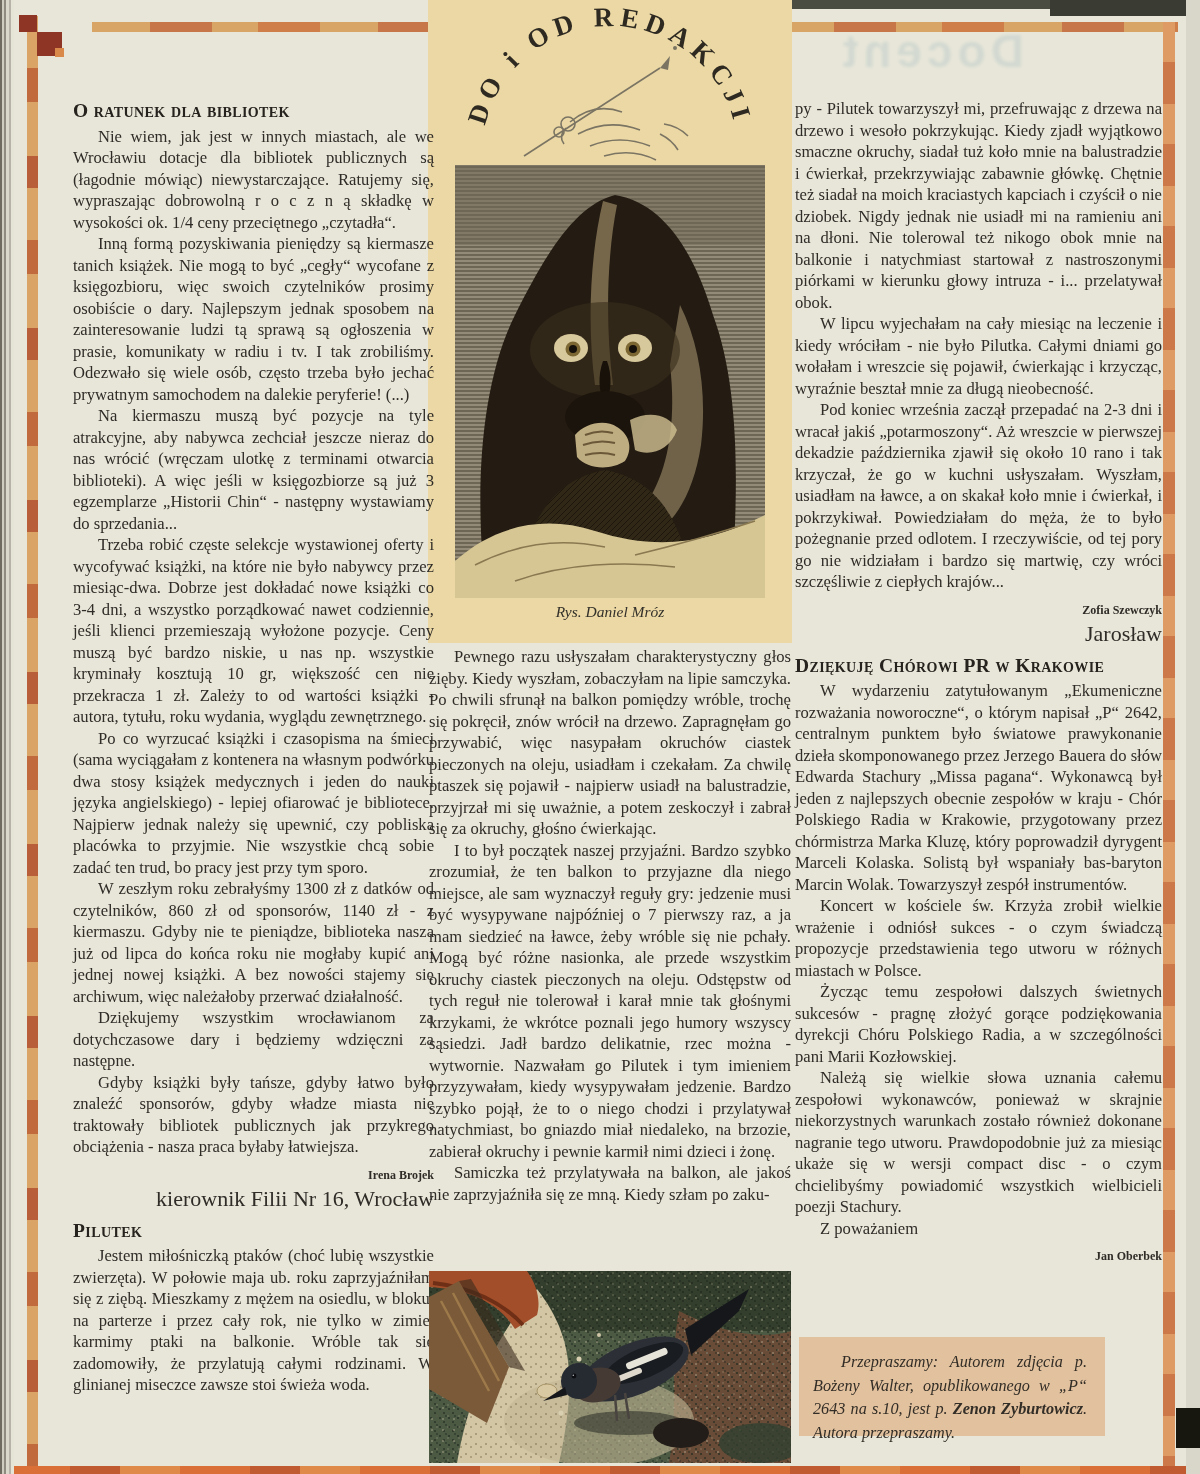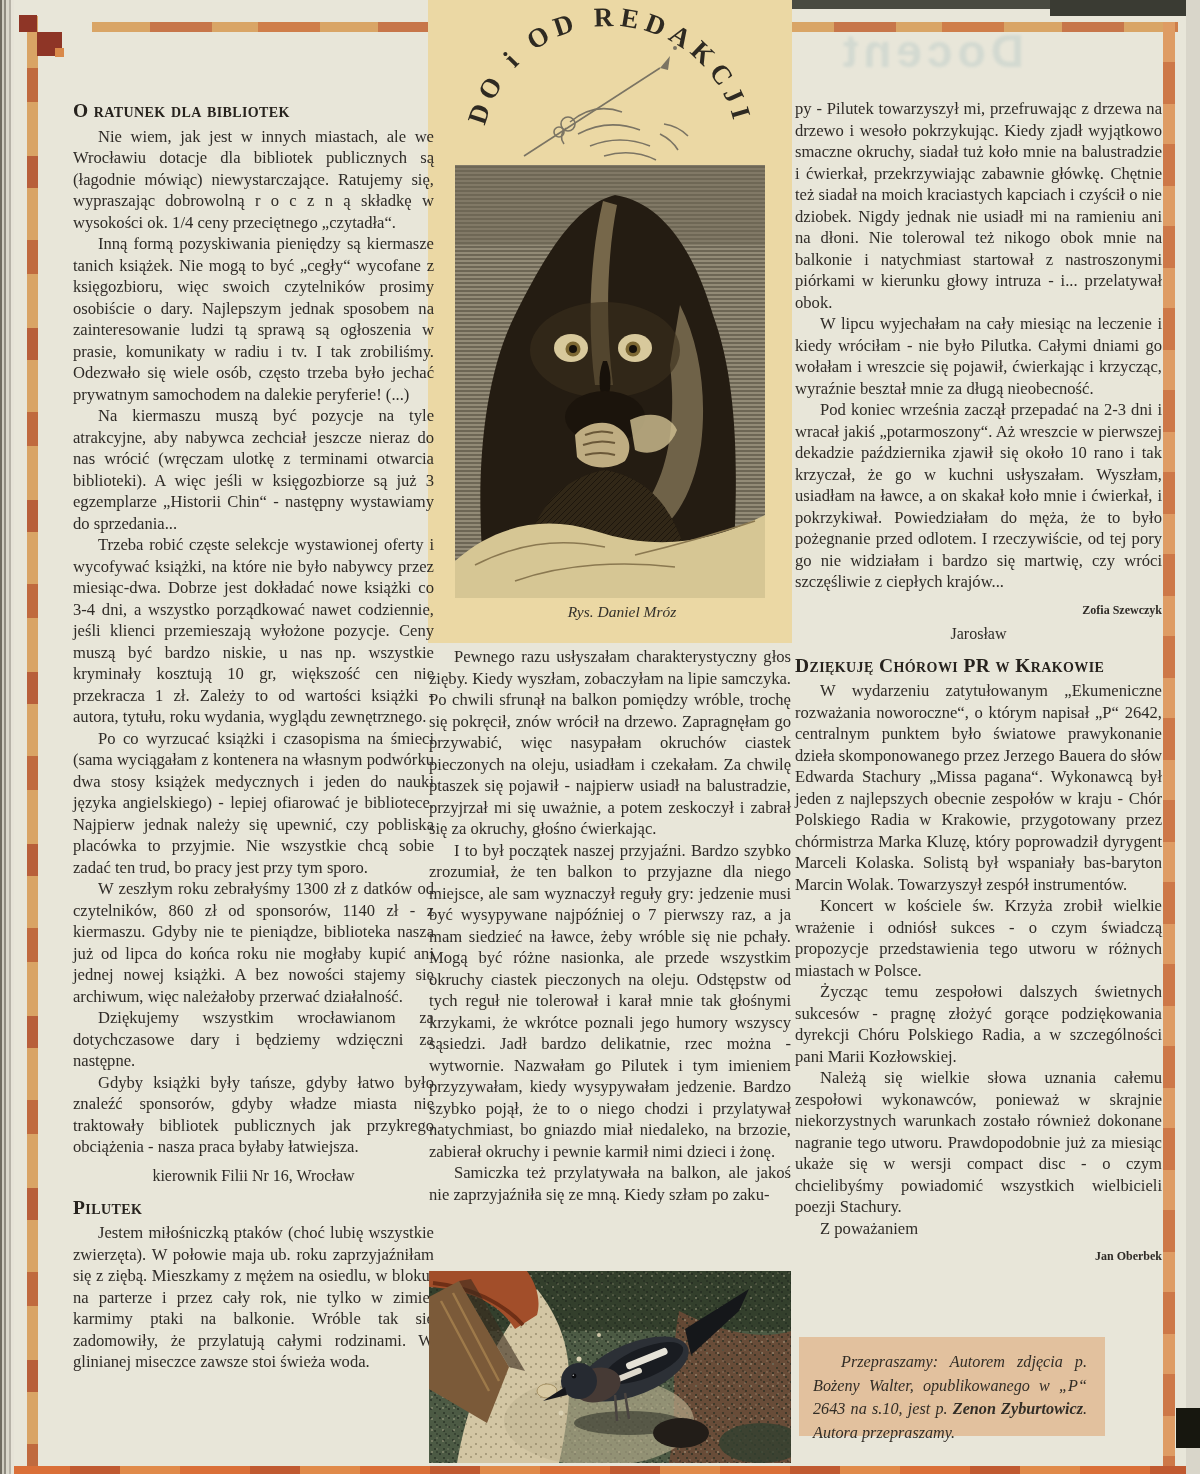--- a/index.html
+++ b/index.html
@@ -25,34 +25,34 @@
   .sq-b{position:absolute;left:37px;top:32px;width:25px;height:24px;background:#8e3526;z-index:2;}
   .sq-c{position:absolute;left:55px;top:48px;width:9px;height:9px;background:#d9894a;z-index:2;}
   
   .ghost{position:absolute;left:838px;top:24px;z-index:0;font-family:"Liberation Sans",sans-serif;
     font-weight:bold;font-size:46px;letter-spacing:5px;color:#5d93a4;opacity:.15;
     transform:scaleX(-1);filter:blur(1.5px);}
   
   .panel{position:absolute;left:428px;top:0;width:364px;height:643px;background:#ebd8a4;z-index:2;}
   .arc-svg{position:absolute;top:4px;left:0;width:364px;height:168px;}
   .etching{position:absolute;left:27px;top:165px;width:310px;height:433px;}
-  .etch-caption{position:absolute;top:603px;left:12px;width:100%;text-align:center;
+  .etch-caption{position:absolute;top:603px;left:0;width:100%;text-align:center;
     font-style:italic;font-size:15.5px;color:#33302a;}
   
   .col{position:absolute;z-index:3;font-size:16.6px;line-height:21.5px;}
   .col-left{left:73px;top:100px;width:361px;}
   .col-mid{left:429px;top:646px;width:362px;}
   .col-right{left:795px;top:98px;width:367px;}
   .col p{margin:0;text-align:justify;text-indent:25px;hyphens:auto;}
   .col p.cont{text-indent:0;}
   .col h2{margin:8px 0 4px;font-size:19.5px;font-variant:small-caps;letter-spacing:.4px;color:#26221d;}
   .col h2.first{margin-top:0;}
   .sig{text-align:right;line-height:23px;margin:6px 0 10px;}
   .sig .name{font-weight:bold;font-size:12px;}
-  .sig .role{font-size:16px;text-align:center;}
+  .sig .role{font-size:22px;}
   
   .bird{position:absolute;left:429px;top:1271px;width:362px;height:192px;z-index:3;}
   
   .apology{position:absolute;left:799px;top:1337px;width:306px;height:99px;background:#e2c19e;z-index:3;
     box-sizing:border-box;padding:14px 18px 0 14px;font-style:italic;font-size:16.2px;
     line-height:23.5px;text-align:justify;text-indent:28px;color:#322d26;}
   .apology b{font-style:italic;}
 </style>
 </head>
 <body>
@@ -146,20 +146,21 @@
     <h2 class="first">O ratunek dla bibliotek</h2>
     <p>Nie wiem, jak jest w innych miastach, ale we Wrocławiu dotacje dla bibliotek publicznych są (łagodnie mówiąc) niewystarczające. Ratujemy się, wypraszając dobrowolną r o c z n ą składkę w wysokości ok. 1/4 ceny przeciętnego „czytadła“.</p>
     <p>Inną formą pozyskiwania pieniędzy są kiermasze tanich książek. Nie mogą to być „cegły“ wycofane z księgozbioru, więc swoich czytelników prosimy osobiście o dary. Najlepszym jednak sposobem na zainteresowanie ludzi tą sprawą są ogłoszenia w prasie, komunikaty w radiu i tv. I tak zrobiliśmy. Odezwało się wiele osób, często trzeba było jechać prywatnym samochodem na dalekie peryferie! (...)</p>
     <p>Na kiermaszu muszą być pozycje na tyle atrakcyjne, aby nabywca zechciał jeszcze nieraz do nas wrócić (wręczam ulotkę z terminami otwarcia biblioteki). A więc jeśli w księgozbiorze są już 3 egzemplarze „Historii Chin“ - następny wystawiamy do sprzedania...</p>
     <p>Trzeba robić częste selekcje wystawionej oferty i wycofywać książki, na które nie było nabywcy przez miesiąc-dwa. Dobrze jest dokładać nowe książki co 3-4 dni, a wszystko porządkować nawet codziennie, jeśli klienci przemieszają wyłożone pozycje. Ceny muszą być bardzo niskie, u nas np. wszystkie kryminały kosztują 10 gr, większość cen nie przekracza 1 zł. Zależy to od wartości książki - autora, tytułu, roku wydania, wyglądu zewnętrznego.</p>
     <p>Po co wyrzucać książki i czasopisma na śmieci (sama wyciągałam z kontenera na własnym podwórku dwa stosy książek medycznych i jeden do nauki języka angielskiego) - lepiej ofiarować je bibliotece. Najpierw jednak należy się upewnić, czy pobliska placówka to przyjmie. Nie wszystkie chcą sobie zadać ten trud, bo pracy jest przy tym sporo.</p>
     <p>W zeszłym roku zebrałyśmy 1300 zł z datków od czytelników, 860 zł od sponsorów, 1140 zł - z kiermaszu. Gdyby nie te pieniądze, biblioteka nasza już od lipca do końca roku nie mogłaby kupić ani jednej nowej książki. A bez nowości stajemy się archiwum, więc należałoby przerwać działalność.</p>
     <p>Dziękujemy wszystkim wrocławianom za dotychczasowe dary i będziemy wdzięczni za następne.</p>
     <p>Gdyby książki były tańsze, gdyby łatwo było znaleźć sponsorów, gdyby władze miasta nie traktowały bibliotek publicznych jak przykrego obciążenia - nasza praca byłaby łatwiejsza.</p>
     <div class="sig">
+      <div class="name">Irena Brojek</div>
       <div class="role">kierownik Filii Nr 16, Wrocław</div>
     </div>
     <h2>Pilutek</h2>
     <p>Jestem miłośniczką ptaków (choć lubię wszystkie zwierzęta). W połowie maja ub. roku zaprzyjaźniłam się z ziębą. Mieszkamy z mężem na osiedlu, w bloku, na parterze i przez cały rok, nie tylko w zimie, karmimy ptaki na balkonie. Wróble tak się zadomowiły, że przylatują całymi rodzinami. W glinianej miseczce zawsze stoi świeża woda.</p>
   </section>
 
   <section class="col col-mid">
     <p>Pewnego razu usłyszałam charakterystyczny głos zięby. Kiedy wyszłam, zobaczyłam na lipie samczyka. Po chwili sfrunął na balkon pomiędzy wróble, trochę się pokręcił, znów wrócił na drzewo. Zapragnęłam go przywabić, więc nasypałam okruchów ciastek pieczonych na oleju, usiadłam i czekałam. Za chwilę ptaszek się pojawił - najpierw usiadł na balustradzie, przyjrzał mi się uważnie, a potem zeskoczył i zabrał się za okruchy, głośno ćwierkając.</p>
     <p>I to był początek naszej przyjaźni. Bardzo szybko zrozumiał, że ten balkon to przyjazne dla niego miejsce, ale sam wyznaczył reguły gry: jedzenie musi być wysypywane najpóźniej o 7 pierwszy raz, a ja mam siedzieć na ławce, żeby wróble się nie pchały. Mogą być różne nasionka, ale przede wszystkim okruchy ciastek pieczonych na oleju. Odstępstw od tych reguł nie tolerował i karał mnie tak głośnymi krzykami, że wkrótce poznali jego humory wszyscy sąsiedzi. Jadł bardzo delikatnie, rzec można - wytwornie. Nazwałam go Pilutek i tym imieniem przyzywałam, kiedy wysypywałam jedzenie. Bardzo szybko pojął, że to o niego chodzi i przylatywał natychmiast, bo gniazdo miał niedaleko, na brzozie, zabierał okruchy i pewnie karmił nimi dzieci i żonę.</p>
     <p>Samiczka też przylatywała na balkon, ale jakoś nie zaprzyjaźniła się ze mną. Kiedy szłam po zaku-</p>

